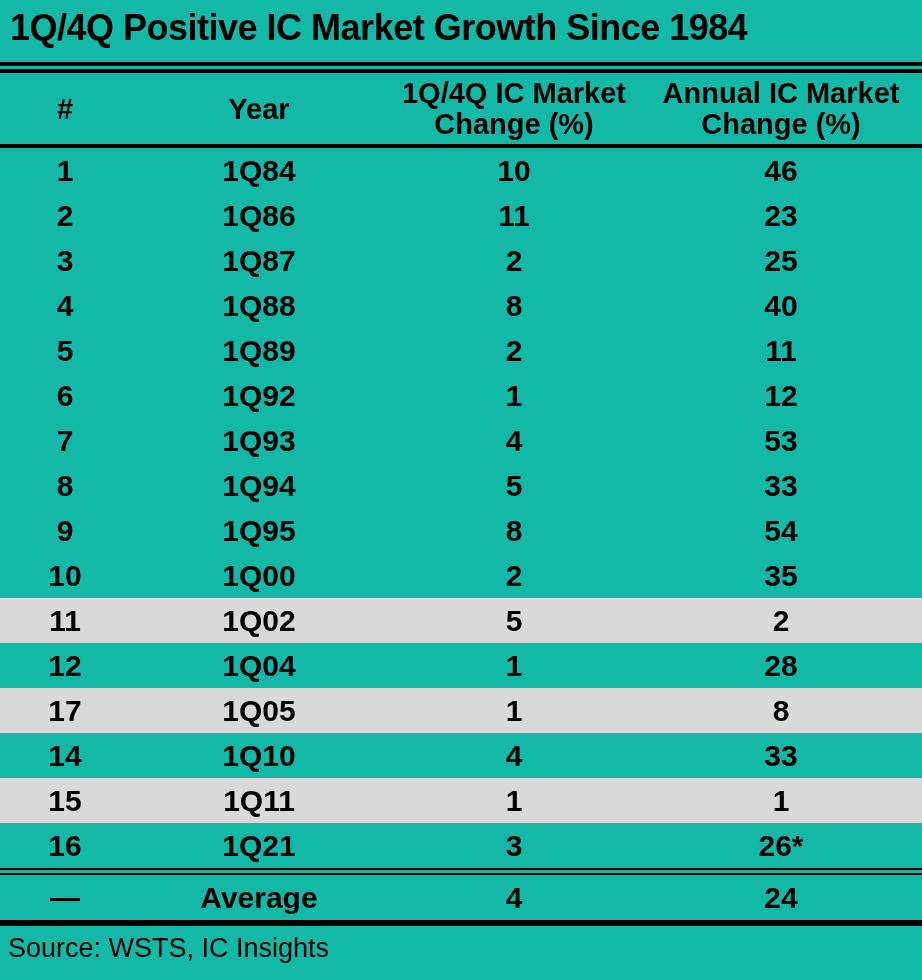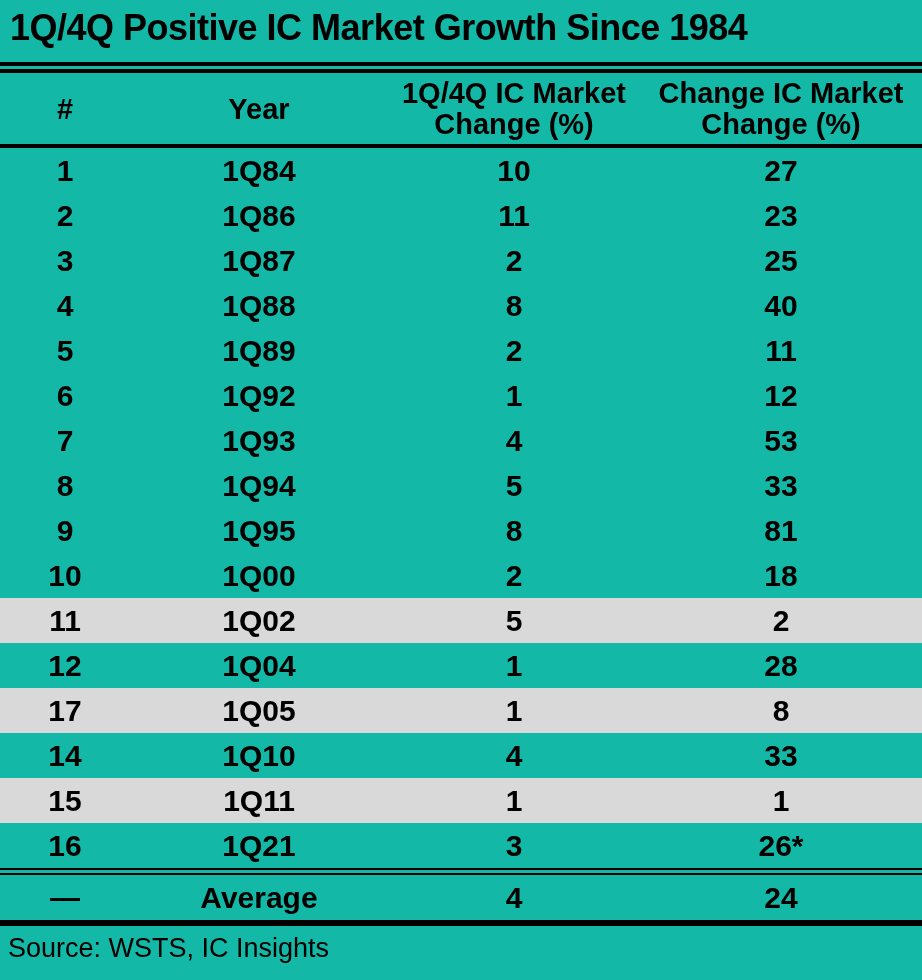--- a/index.html
+++ b/index.html
@@ -87,32 +87,32 @@
 
     <thead>
       <tr>
         <th>#</th>
         <th>Year</th>
         <th>
           <span>1Q/4Q IC Market</span><br>
           <span>Change (%)</span>
         </th>
         <th>
-          <span>Change IC Market</span><br>
+          <span>Annual IC Market</span><br>
           <span>Change (%)</span>
         </th>
       </tr>
     </thead>
 
     <tbody>
       <tr>
         <td>1</td>
         <td>1Q84</td>
         <td>10</td>
-        <td>27</td>
+        <td>46</td>
       </tr>
       <tr>
         <td>2</td>
         <td>1Q86</td>
         <td>11</td>
         <td>23</td>
       </tr>
       <tr>
         <td>3</td>
         <td>1Q87</td>
@@ -146,27 +146,27 @@
       <tr>
         <td>8</td>
         <td>1Q94</td>
         <td>5</td>
         <td>33</td>
       </tr>
       <tr>
         <td>9</td>
         <td>1Q95</td>
         <td>8</td>
-        <td>81</td>
+        <td>54</td>
       </tr>
       <tr>
         <td>10</td>
         <td>1Q00</td>
         <td>2</td>
-        <td>18</td>
+        <td>35</td>
       </tr>
       <tr class="shaded">
         <td>11</td>
         <td>1Q02</td>
         <td>5</td>
         <td>2</td>
       </tr>
       <tr>
         <td>12</td>
         <td>1Q04</td>

